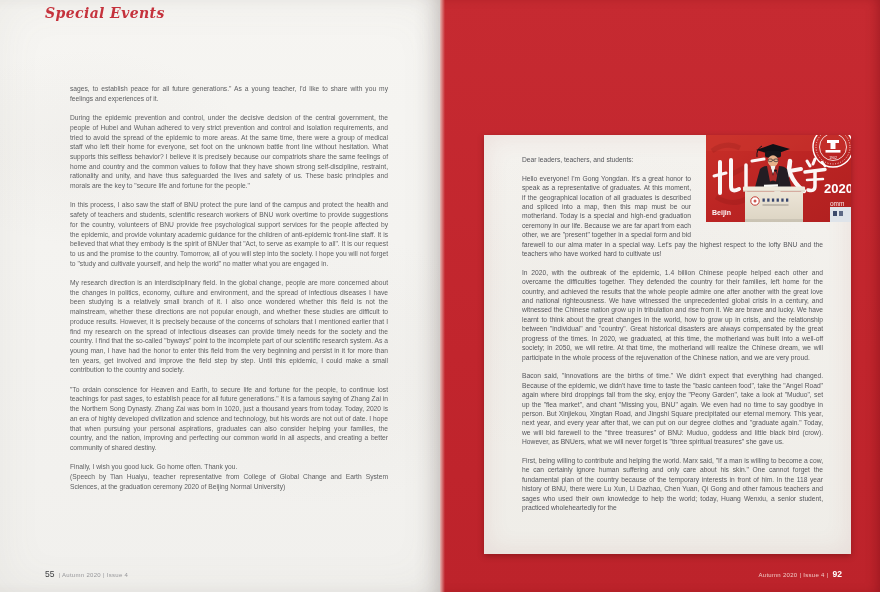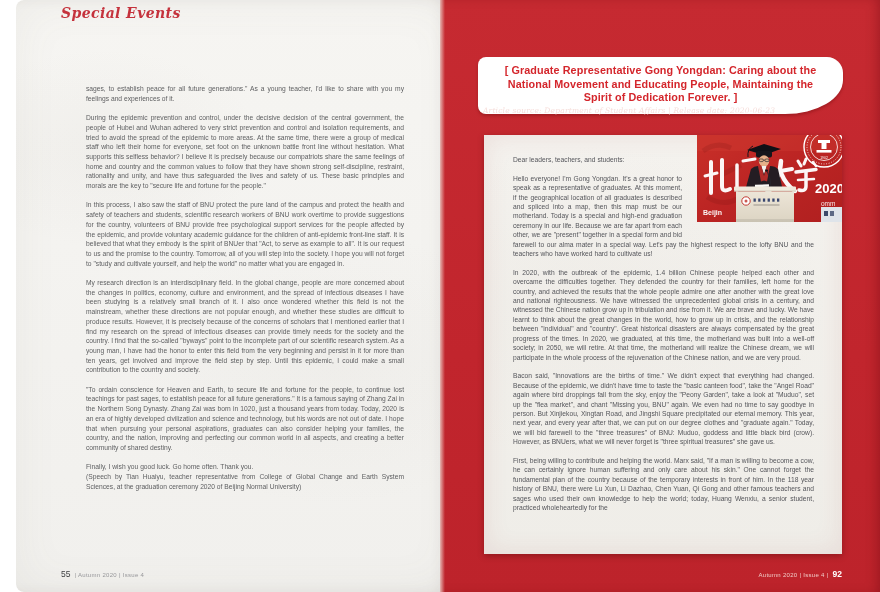--- a/index.html
+++ b/index.html
@@ -4,27 +4,26 @@
 <style>
   html,body{margin:0;padding:0;}
   body{
     width:880px;height:592px;position:relative;overflow:hidden;
     font-family:"Liberation Sans", sans-serif;background:#ffffff;
   }
   .spread{position:absolute;inset:0;}
 
   
   .left-page{
-    position:absolute;left:16px;top:0;width:440px;height:592px;
+    position:absolute;left:0;top:0;width:440px;height:592px;
     background-image:
       radial-gradient(160px 100px at 20% 25%, rgba(175,168,158,.07), transparent),
       radial-gradient(200px 140px at 72% 62%, rgba(175,168,158,.06), transparent),
       linear-gradient(#f6f5f2,#f1f0ed);
     box-shadow:inset -16px 0 22px -14px rgba(70,50,50,.30), inset 0 0 46px rgba(120,110,100,.07);
-    border-radius:8px;
   }
   .section-title{
     position:absolute;left:45px;top:5px;
     font-family:"DejaVu Serif", serif;font-style:italic;font-weight:600;
     font-size:14px;letter-spacing:.4px;color:#c5323c;
   }
   .left-body{
     position:absolute;left:70px;top:84px;width:318px;
     font-size:6.7px;line-height:9.7px;color:#5d5e60;text-align:justify;
   }
@@ -57,20 +56,21 @@
     position:absolute;left:43px;top:106px;
     font-family:"DejaVu Serif", serif;font-style:italic;
     font-size:7.5px;letter-spacing:.2px;color:#f6dedb;
   }
   .content-card{
     position:absolute;left:44px;top:135px;width:358px;height:419px;overflow:hidden;
     background-image:
       radial-gradient(240px 160px at 30% 40%, rgba(190,180,168,.06), transparent),
       linear-gradient(#f4f2ee,#efede8);
     box-shadow:0 2px 6px rgba(60,0,0,.35), inset 0 0 26px rgba(170,60,55,.10);
+    padding-left:9px;
   }
   .card-body{
     padding:20px 28px 0 29px;
     font-size:6.7px;line-height:9.4px;color:#54555a;text-align:justify;
   }
   .card-body p{margin:0 0 9.4px 0;}
   .photo{
     float:right;width:145px;height:87px;
     margin:-20px -28px 9px 15px;
     position:relative;overflow:hidden;background:#bb2423;
@@ -99,25 +99,21 @@
     </div>
 
     <div class="footer footer-left">
       <span class="pnum">55</span><span>|  Autumn 2020  |  Issue 4</span>
     </div>
   </section>
 
   <section class="right-page">
     <div class="spine-highlight"></div>
 
-    <div class="headline-box">
-      <span>[ Graduate Representative Gong Yongdan: Caring about the National Movement and Educating People, Maintaining the Spirit of Dedication Forever. ]</span>
-    </div>
-
-    <div class="article-meta">Article source: Department of Student Affairs | Release date: 2020-06-23</div>
+
 
     <div class="content-card">
       <div class="card-body">
 
         <div class="photo">
           <svg width="145" height="87" viewBox="0 0 145 87" xmlns="http://www.w3.org/2000/svg">
             <defs>
               <linearGradient id="bgGrad" x1="0" y1="0" x2="1" y2="1">
                 <stop offset="0" stop-color="#c93029"></stop>
                 <stop offset="0.5" stop-color="#bb2423"></stop>

